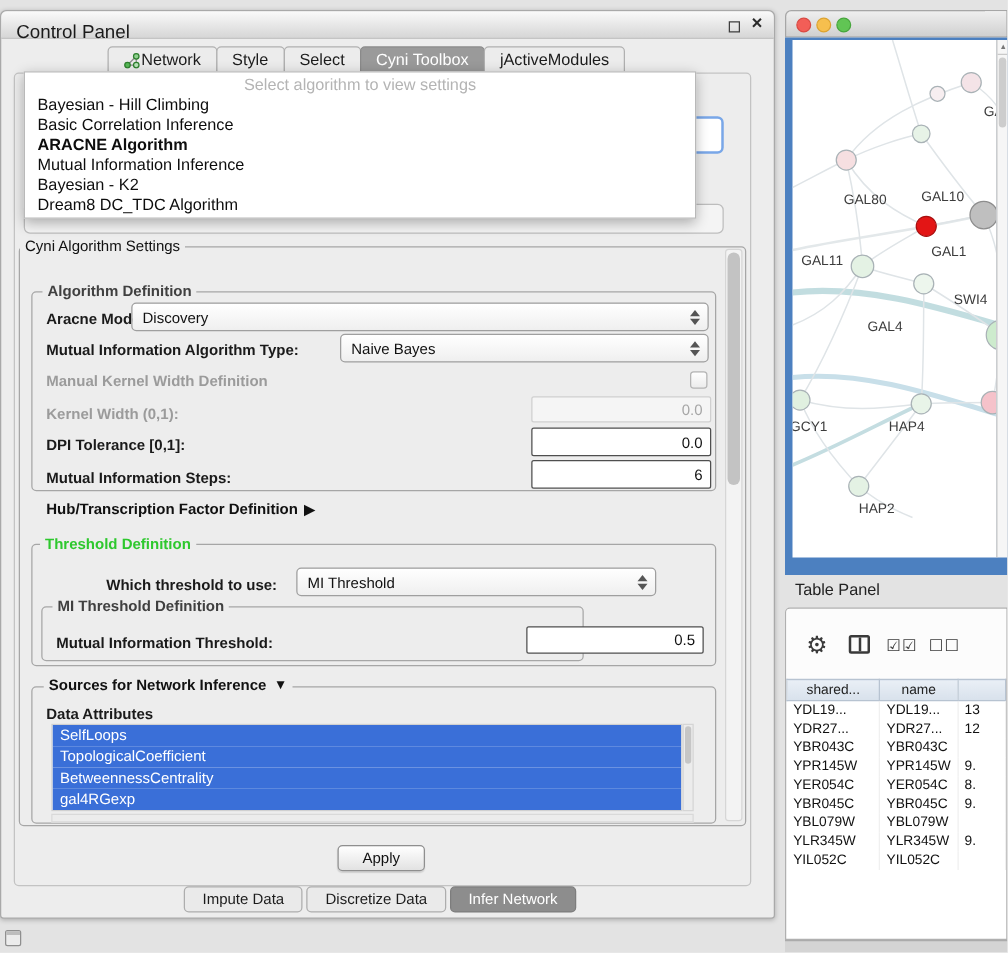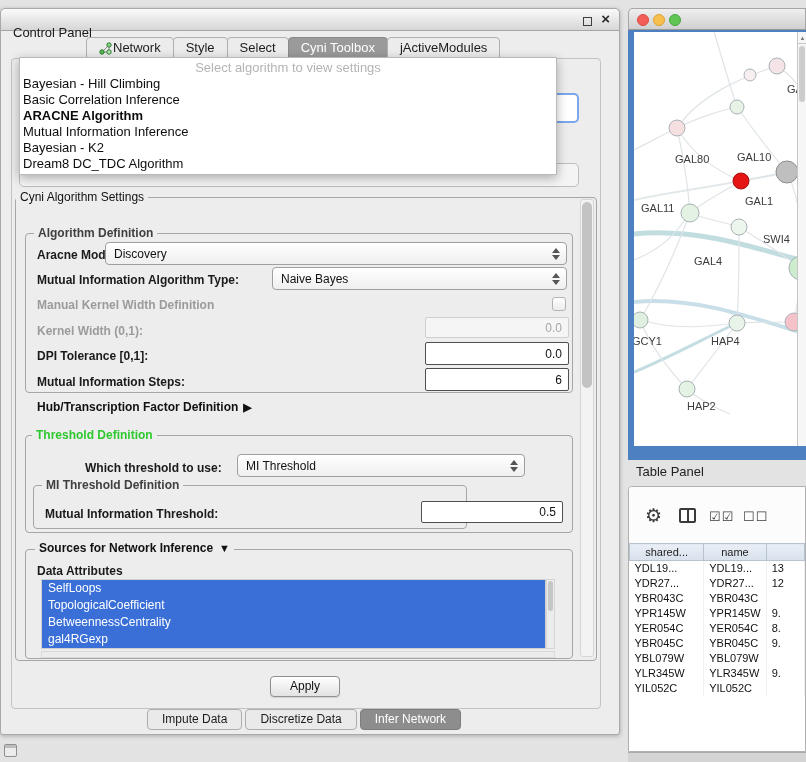--- a/index.html
+++ b/index.html
@@ -6,41 +6,41 @@
   body { font-family:"Liberation Sans", sans-serif; background:#e3e3e3; }
   .stage { position:relative; width:806px; height:762px; background:#e3e3e3; overflow:hidden; font-size:12px; color:#111; }
 
   
   #control-window { position:absolute; left:0; top:8px; width:620px; height:727px;
     background:#ededed; border:1px solid #a9a9a9; border-radius:5px 5px 3px 3px;
     box-shadow:0 1px 4px rgba(0,0,0,.25); }
   .titlebar { position:absolute; left:0; top:0; width:100%; height:22px;
     background:linear-gradient(#fafafa,#d6d6d6); border-bottom:1px solid #a5a5a5;
     border-radius:5px 5px 0 0; }
-  .title-text { position:absolute; left:12px; top:16px; font-size:13px; color:#1a1a1a; }
+  .title-text { position:absolute; left:12px; top:8px; font-size:15px; color:#1a1a1a; }
   .win-btn { position:absolute; top:3px; cursor:default; }
   .win-btn.restore { right:27px; top:6px; }
   .restore-box { display:inline-block; width:9px; height:9px; border:1px solid #3e3e3e; background:transparent; }
   .win-btn.close { right:9px; top:2px; font-size:15px; font-weight:bold; color:#2b2b2b; line-height:16px; }
 
   .content-panel { position:absolute; left:10px; top:49px; width:590px; height:651px;
     border:1px solid #c3c3c3; border-radius:4px; background:#ededed; }
 
   
   .tabs-top { position:absolute; left:86px; top:28px; height:22px; display:flex; }
   .tab { border:1px solid #b0b0b0; background:#ececec; border-radius:4px 4px 0 0;
     padding:0 12px; line-height:20px; font-size:13px; color:#1c1c1c;
     display:flex; align-items:center; gap:1px; margin-left:-1px; white-space:nowrap; }
   .tab.selected { background:#9a9a9a; border-color:#8a8a8a; color:#fff; }
 
   
   .popup { position:absolute; left:18px; top:48px; width:538px; height:118px; z-index:30;
     background:#fff; border:1px solid #b9b9b9; box-shadow:0 3px 10px rgba(0,0,0,.3); padding-top:2px; }
   .menu-placeholder { height:16px; line-height:15px; text-align:center; color:#b4b4b4; font-size:13px; }
-  .menu-item { height:16px; line-height:16px; padding-left:3px; font-size:13px; color:#0d0d0d; white-space:nowrap; }
+  .menu-item { height:16px; line-height:16px; padding-left:3px; font-size:13px; color:#0d0d0d; white-space:nowrap;margin-left:7px; }
   .menu-item.selected { font-weight:bold; }
 
   
   .combo-remnant { position:absolute; left:18px; top:154px; width:560px; height:24px; z-index:1;
     border:1px solid #bdbdbd; border-radius:5px; background:#f4f4f4; }
   .blue-remnant { position:absolute; left:548px; top:84px; width:30px; height:30px; z-index:2;
     border:2px solid #79a7e8; border-radius:5px; background:#fff; }
 
   
   .groupbox { position:absolute; border:1px solid #a6a6a6; border-radius:4px; }

